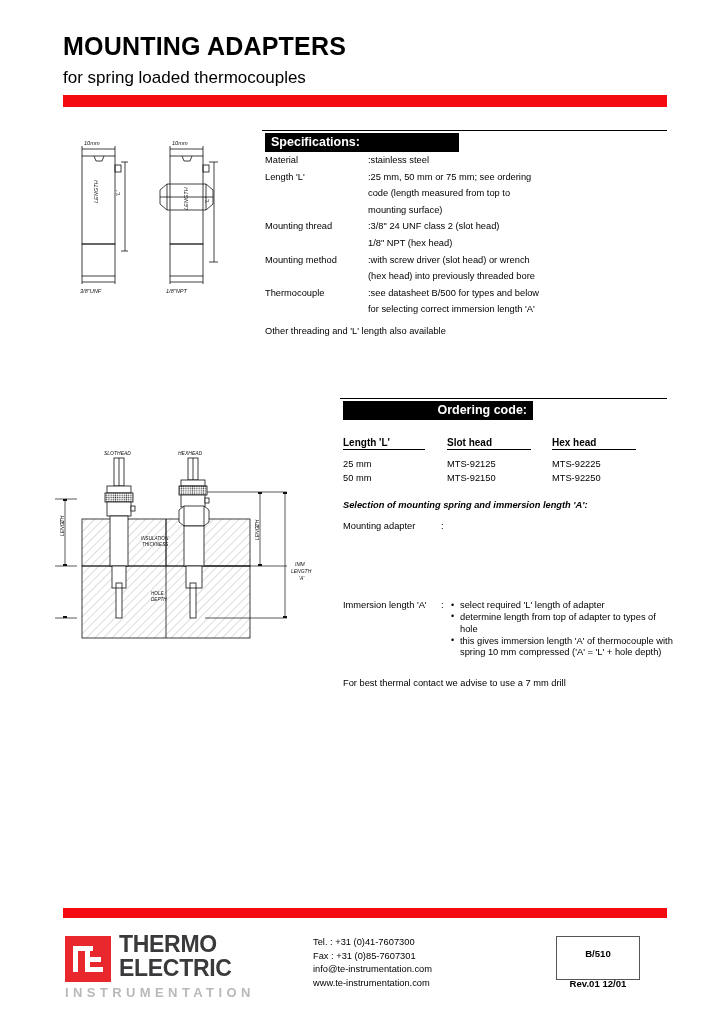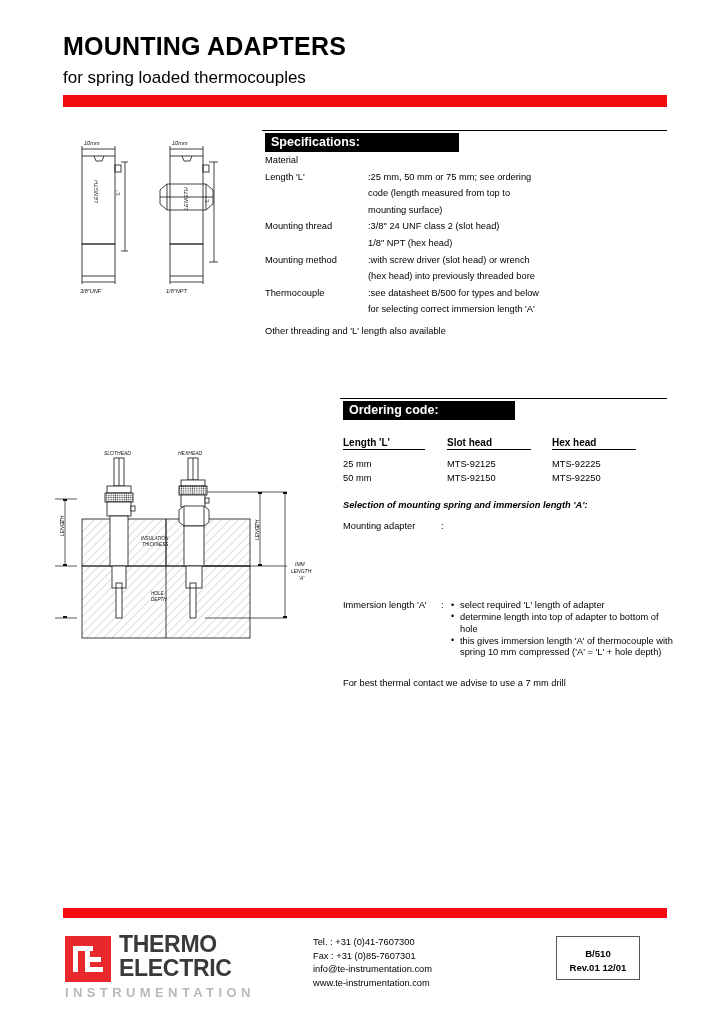--- a/index.html
+++ b/index.html
@@ -89,21 +89,21 @@
   .contact{
     position:absolute;left:313px;top:936px;font-size:9.3px;
     line-height:13.6px;color:#000;
   }
   .docbox{
     position:absolute;left:556px;top:936px;width:84px;height:44px;
     border:1.2px solid #555;text-align:center;font-size:9.6px;font-weight:bold;
     color:#000;box-sizing:border-box;
   }
   .docbox div:first-child{margin-top:11px;}
-  .docbox div:last-child{margin-top:3px;}
+  .docbox div:last-child{margin-top:19px;}
 
   
   .draw{position:absolute;}
   .dw-top{left:60px;top:138px;}
   .dw-bot{left:55px;top:448px;}
   svg text{font-family:"Liberation Sans",sans-serif;fill:#111;}
 </style>
 </head>
 <body>
 
@@ -173,20 +173,21 @@
   </div>
 
   <div class="sec" style="left:262px;top:130px;width:405px;">
     <div class="rule" style="width:405px;"></div>
     <div class="tag" style="width:194px;">Specifications:</div>
   </div>
 
   <div class="spec">
     <div class="row">
         <div class="k">Material</div>
+        <div class="v">:stainless steel</div>
       </div>
     <div class="row">
         <div class="k">Length 'L'</div>
         <div class="v">:25 mm, 50 mm or 75 mm; see ordering</div>
       </div>
     <div class="row">
         <div class="k"></div>
         <div class="v">code (length measured from top to</div>
       </div>
     <div class="row">
@@ -216,21 +217,21 @@
     <div class="row">
         <div class="k"></div>
         <div class="v">for selecting correct immersion length 'A'</div>
       </div>
   </div>
 
   <div class="othernote">Other threading and 'L' length also available</div>
 
   <div class="sec" style="left:340px;top:398px;width:327px;">
     <div class="rule" style="width:327px;"></div>
-    <div class="tag" style="width:172px;">Ordering code:</div>
+    <div class="tag" style="width:190px;text-align:right;">Ordering code:</div>
   </div>
 
   <div class="ord">
     <div class="hrow">
       <div class="c1">Length 'L'</div>
       <div class="c2">Slot head</div>
       <div class="c3">Hex head</div>
     </div>
     <div class="spacer"></div>
     <div class="drow">
@@ -250,21 +251,21 @@
   <div class="selblock sel1">
     <div class="lbl">Mounting adapter</div>
     <div class="colon">:</div>
   </div>
 
   <div class="selblock sel2">
     <div class="lbl">Immersion length 'A'</div>
     <div class="colon">:</div>
     <ul>
       <li>select required 'L' length of adapter</li>
-      <li>determine length into top of adapter to bottom of hole</li>
+      <li>determine length from top of adapter to types of hole</li>
       <li>this gives immersion length 'A' of thermocouple with spring 10 mm compressed ('A' = 'L' + hole depth)</li>
     </ul>
   </div>
 
   <div class="drillnote">For best thermal contact we advise to use a 7 mm drill</div>
 
   <div class="draw dw-bot">
     <svg width="265" height="200" viewBox="0 0 265 200">
       <defs>
         <pattern id="hatch" width="6" height="6" patternTransform="rotate(45)" patternUnits="userSpaceOnUse">

